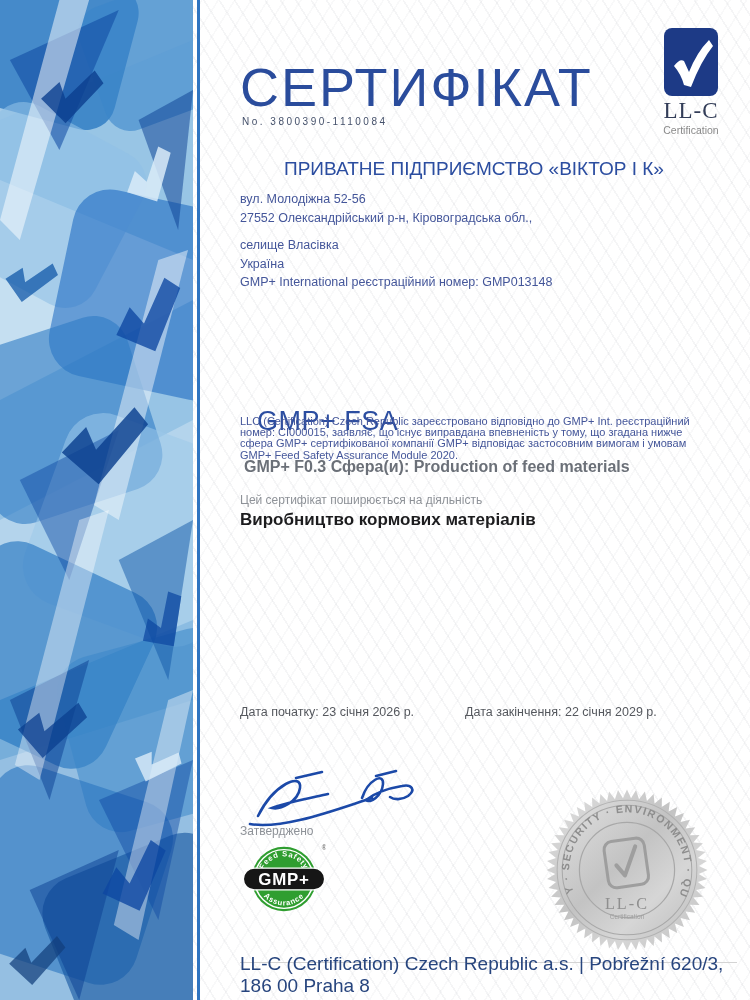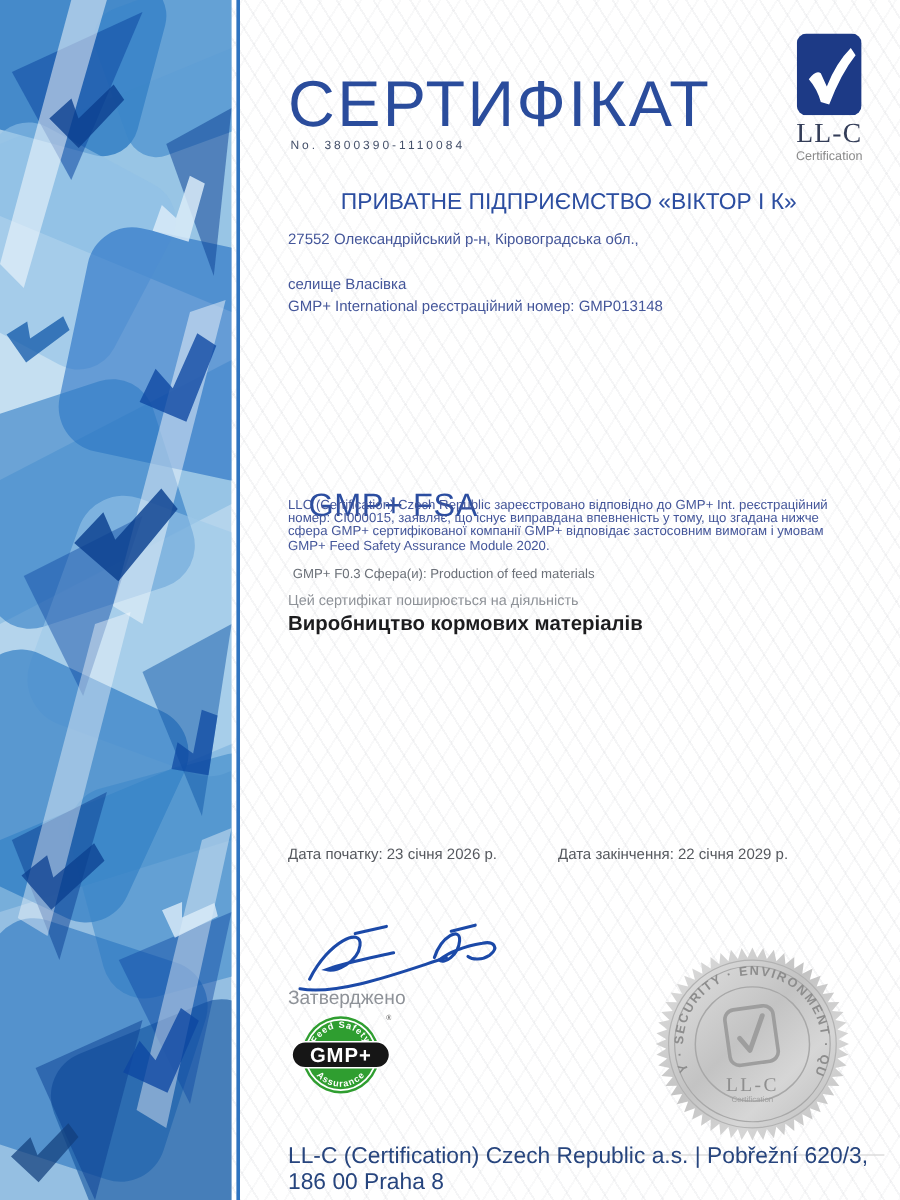--- a/index.html
+++ b/index.html
@@ -19,36 +19,36 @@
          letter-spacing:2px;color:#2a4c9c;}
   .cert-no{position:absolute;left:242px;top:116px;font-size:10px;letter-spacing:2.5px;color:#44506a;}
 
   .llc-logo{position:absolute;left:659px;top:28px;width:64px;text-align:center;}
   .llc-logo svg{display:block;margin:0 auto;}
   .llc-name{font-family:"Liberation Serif",serif;font-size:23px;color:#333d58;letter-spacing:1px;margin-top:2px;}
   .llc-sub{font-size:10.5px;color:#8a8a8a;margin-top:0px;}
 
   .company{position:absolute;left:240px;top:158px;font-size:19px;color:#2b4da0;margin-left:44px;}
   .address{position:absolute;left:240px;top:190px;font-size:12.5px;line-height:18.5px;color:#44569a;}
-  .address .gap{margin-top:19px;}
+  .address .gap{margin-top:9px;}
 
   .fsa-heading{position:absolute;left:239px;top:388px;margin:18px;font-size:27px;font-weight:400;
                letter-spacing:.5px;color:#2b4da0;}
   .statement{position:absolute;left:240px;top:416px;width:478px;margin:0;font-size:11px;
              line-height:11.2px;color:#44569a;}
-  .scope-line{position:absolute;left:244px;top:473px;font-size:11px;color:#6b7078;}
+  .scope-line{position:absolute;left:244px;top:458px;font-size:16px;color:#6b7078;font-weight:bold;}
 
   .activity-intro{position:absolute;left:240px;top:493px;font-size:12px;color:#8e9298;}
   .activity{position:absolute;left:240px;top:510px;font-size:17px;font-weight:700;color:#1c1c1e;}
 
   .date-start{position:absolute;left:240px;top:705px;font-size:12.5px;color:#55585e;}
   .date-end{position:absolute;left:465px;top:705px;font-size:12.5px;color:#55585e;}
 
   .signature{position:absolute;left:244px;top:764px;}
-  .approved{position:absolute;left:240px;top:824px;font-size:16px;color:#8e9298;text-align:center;}
+  .approved{position:absolute;left:240px;top:824px;font-size:12px;color:#8e9298;text-align:center;}
 
   .gmp-logo{position:absolute;left:242px;top:842px;}
   .seal{position:absolute;left:546px;top:789px;}
 
   .footer-line{position:absolute;left:240px;top:962px;width:497px;height:1px;background:#d4d4d4;}
   .footer-text{position:absolute;left:240px;top:953px;font-size:19px;color:#27457e;}
 </style>
 </head>
 <body>
 
@@ -106,22 +106,24 @@
     <svg width="54" height="68" viewBox="0 0 54 68">
       <rect x="0" y="0" width="54" height="68" rx="8" fill="#1d3a86"></rect>
       <path d="M10,38 Q16,30 20,33 L25,44 Q33,24 45,12 L49,18 Q37,33 27,59 L20,57 Q17,46 10,38 Z" fill="#ffffff"></path>
     </svg>
     <div class="llc-name">LL-C</div>
     <div class="llc-sub">Certification</div>
   </div>
 
   <div class="company">ПРИВАТНЕ ПІДПРИЄМСТВО «ВІКТОР І К»</div>
   <div class="address">
+    <div>вул. Молодіжна 52-56</div>
     <div>27552 Олександрійський р-н, Кіровоградська обл.,</div>
     <div class="gap">селище Власівка</div>
+    <div>Україна</div>
     <div>GMP+ International реєстраційний номер: GMP013148</div>
   </div>
 
   <h2 class="fsa-heading">GMP+ FSA</h2>
   <p class="statement">LLC (Certification) Czech Republic зареєстровано відповідно до GMP+ Int. реєстраційний номер: CI000015, заявляє, що існує виправдана впевненість у тому, що згадана нижче сфера GMP+ сертифікованої компанії GMP+ відповідає застосовним вимогам і умовам GMP+ Feed Safety Assurance Module 2020.</p>
   <div class="scope-line">GMP+ F0.3 Сфера(и): Production of feed materials</div>
 
   <div class="activity-intro">Цей сертифікат поширюється на діяльність</div>
   <div class="activity">Виробництво кормових матеріалів</div>
 

